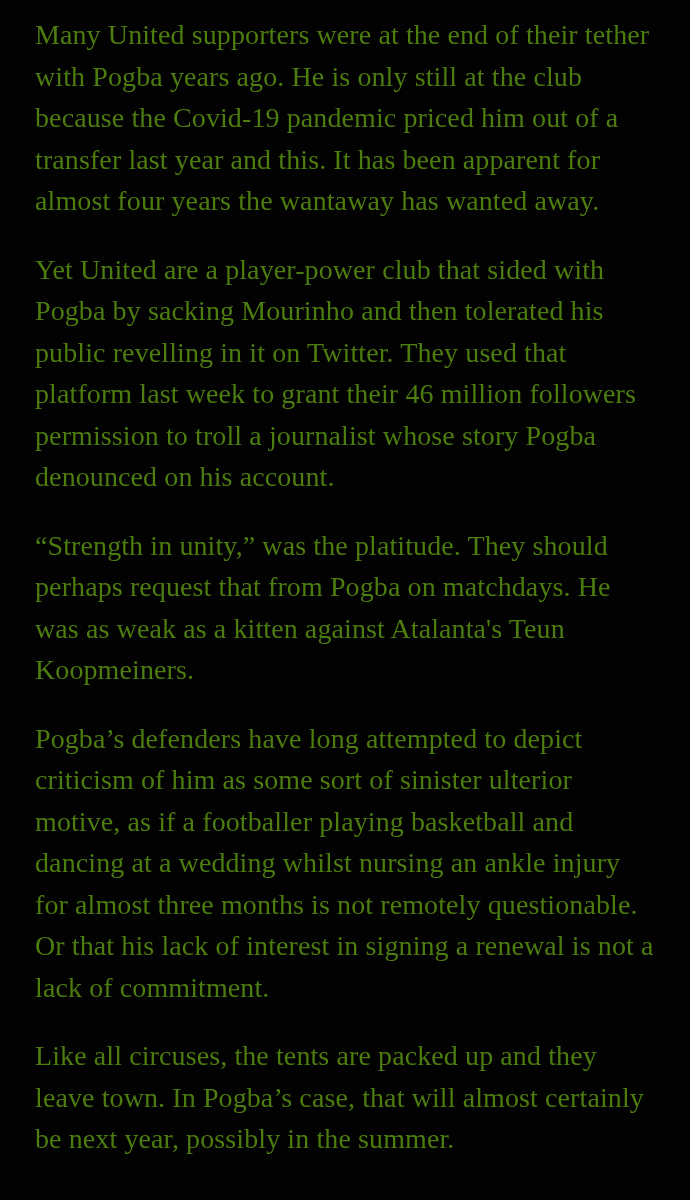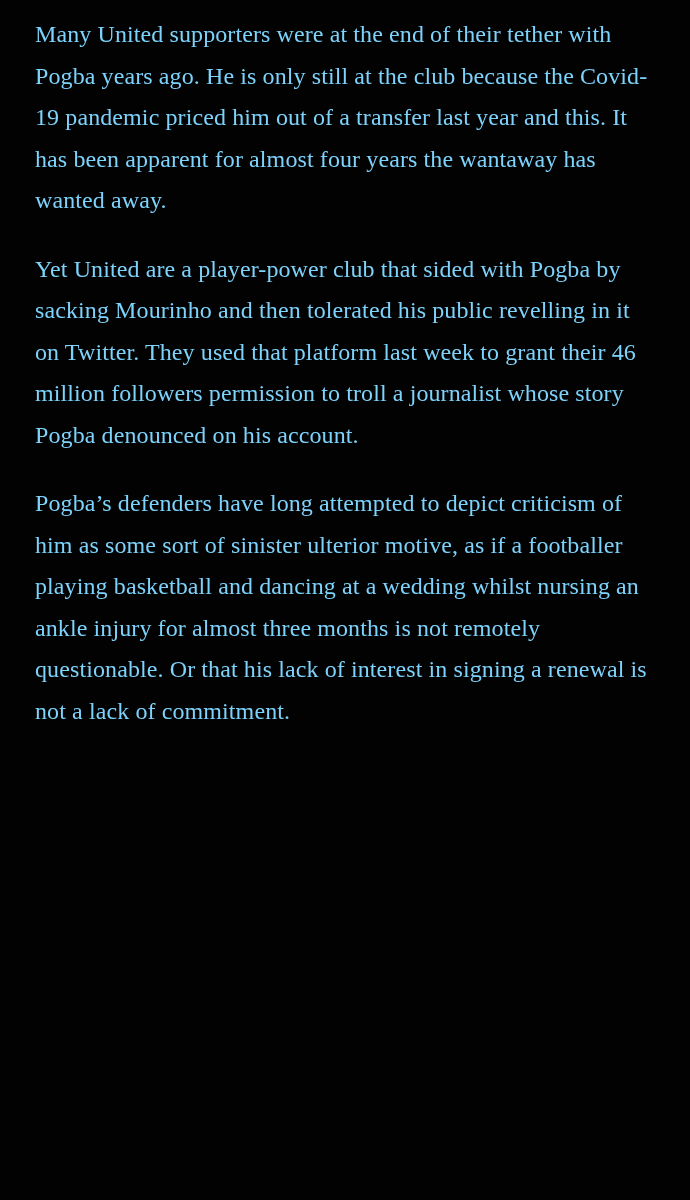--- a/index.html
+++ b/index.html
@@ -14,30 +14,32 @@
     position: relative;
   }
   .article {
     position: absolute;
     left: 35px;
     top: 14px;
     width: 624px;
   }
   .article p {
     font-family: "Liberation Serif", "DejaVu Serif", serif;
-    font-size: 24px;
+    font-size: 28px;
     line-height: 41.5px;
     font-weight: 400;
-    color: #7dd3fc;
+    color: #4d7c0f;
     margin: 0 0 27px 0;
     text-align: left;
     letter-spacing: 0.1px;
     -webkit-font-smoothing: antialiased;
   }
 </style>
 </head>
 <body>
 
 <div class="article">
   <p>Many United supporters were at the end of their tether with Pogba years ago. He is only still at the club because the Covid-19 pandemic priced him out of a transfer last year and this. It has been apparent for almost four years the wantaway has wanted away.</p>
   <p>Yet United are a player-power club that sided with Pogba by sacking Mourinho and then tolerated his public revelling in it on Twitter. They used that platform last week to grant their 46 million followers permission to troll a journalist whose story Pogba denounced on his account.</p>
+  <p>“Strength in unity,” was the platitude. They should perhaps request that from Pogba on matchdays. He was as weak as a kitten against Atalanta's Teun Koopmeiners.</p>
   <p>Pogba’s defenders have long attempted to depict criticism of him as some sort of sinister ulterior motive, as if a footballer playing basketball and dancing at a wedding whilst nursing an ankle injury for almost three months is not remotely questionable. Or that his lack of interest in signing a renewal is not a lack of commitment.</p>
+  <p>Like all circuses, the tents are packed up and they leave town. In Pogba’s case, that will almost certainly be next year, possibly in the summer.</p>
 </div>
 
 </body></html>

